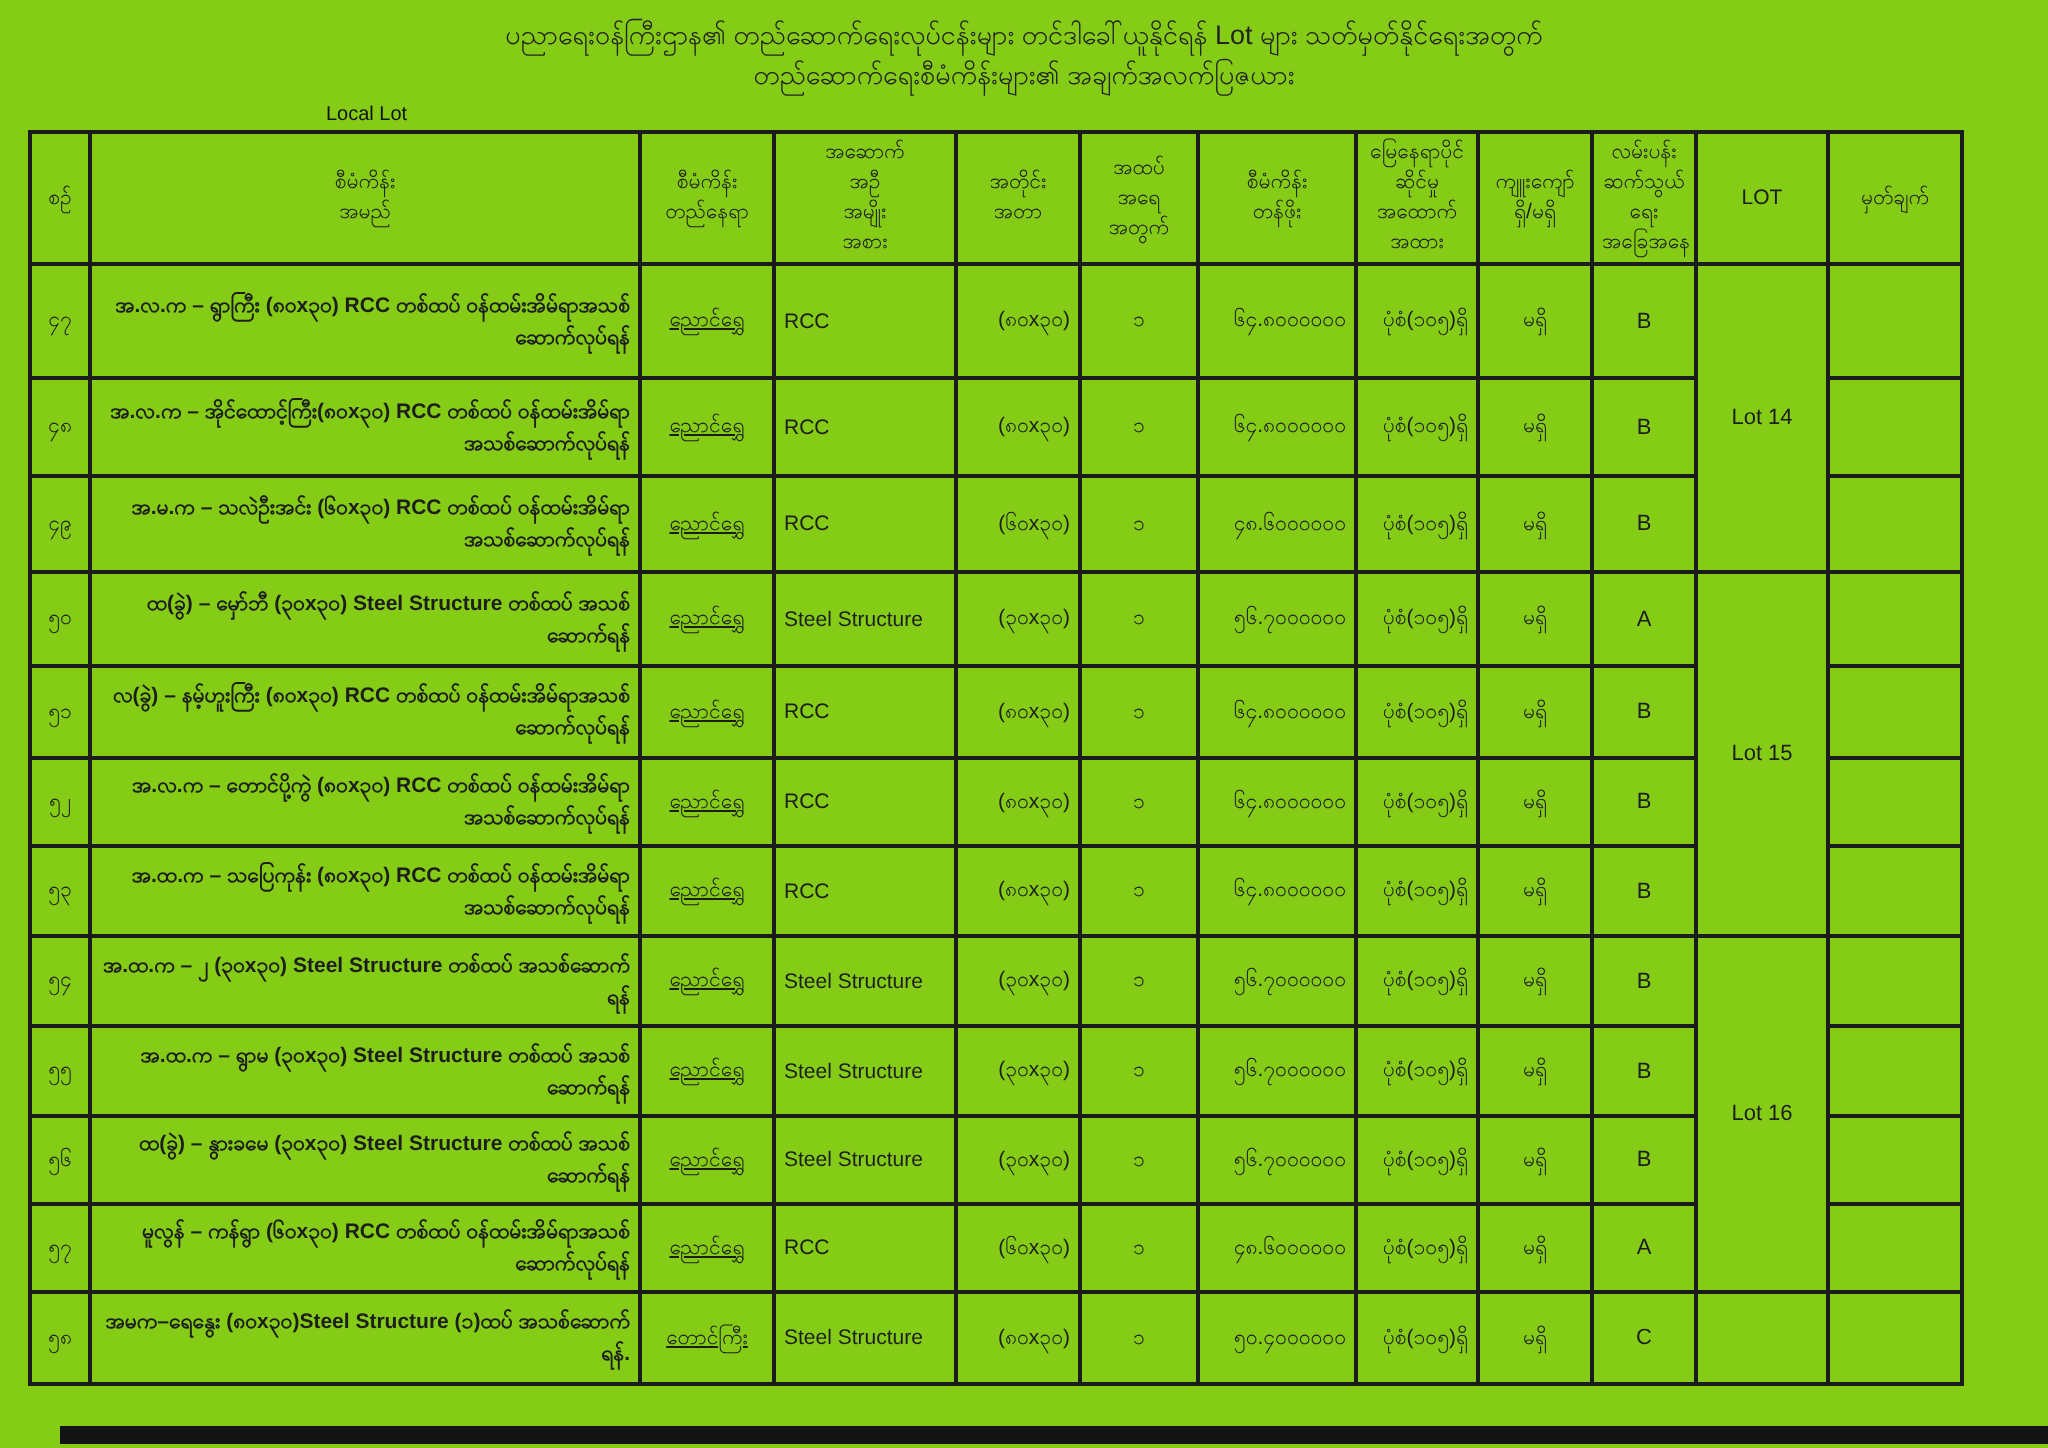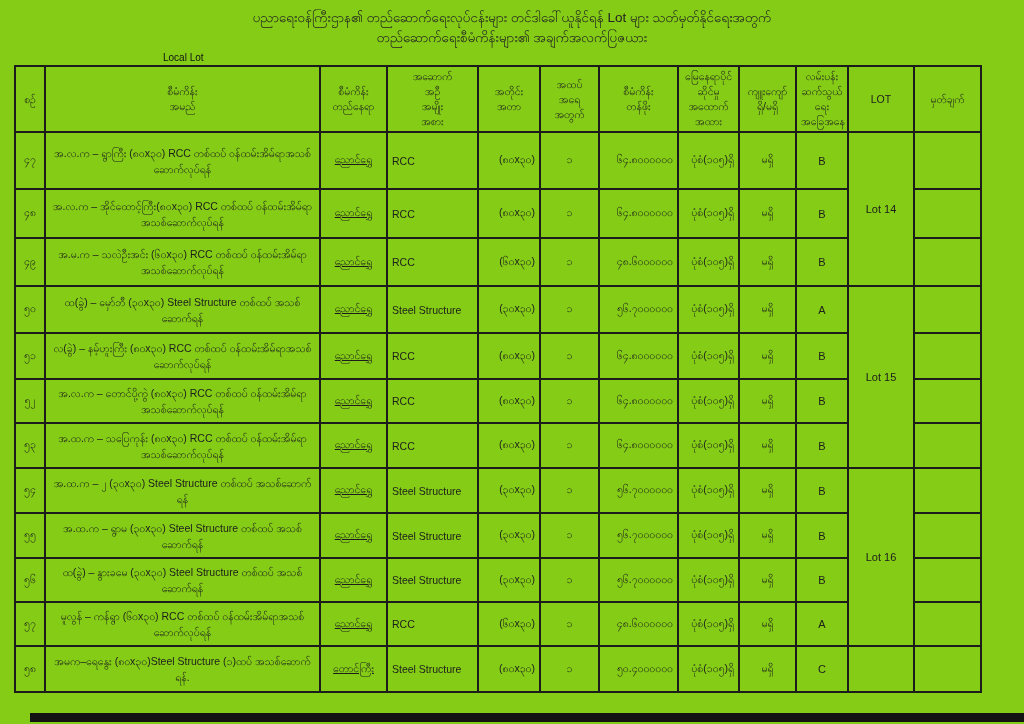--- a/index.html
+++ b/index.html
@@ -32,21 +32,21 @@
     border:2px solid #1c1c1c;
     padding:2px 4px;
     vertical-align:middle;
     overflow:hidden;
   }
   th.hdr{
     font-weight:normal;text-align:center;
     white-space:pre-line;line-height:15px;font-size:10.5px;
   }
   td.c-serial{text-align:center;}
-  td.c-name{text-align:center;line-height:16px;padding-left:6px;}
+  td.c-name{text-align:right;line-height:16px;padding-left:6px;font-weight:bold;}
   td.c-loc{text-align:center;padding-left:5px;text-decoration:underline;}
   td.c-type{text-align:left;padding-left:5px;font-size:10.5px;}
   td.c-size{text-align:right;margin-left:32px;}
   td.c-floors{text-align:center;}
   td.c-value{text-align:right;padding-right:6px;}
   td.c-evid{text-align:right;}
   td.c-enc{text-align:center;}
   td.c-road{text-align:center;font-size:11px;}
   td.c-lot{text-align:center;font-size:11px;margin-left:12px;}
   td.c-remark{text-align:center;}

